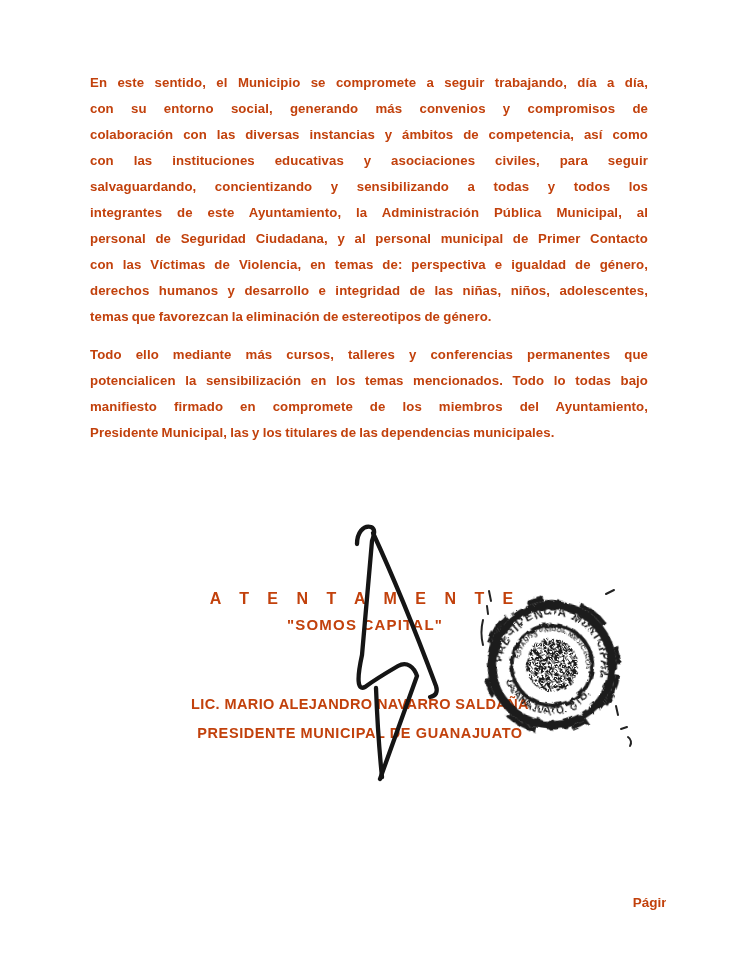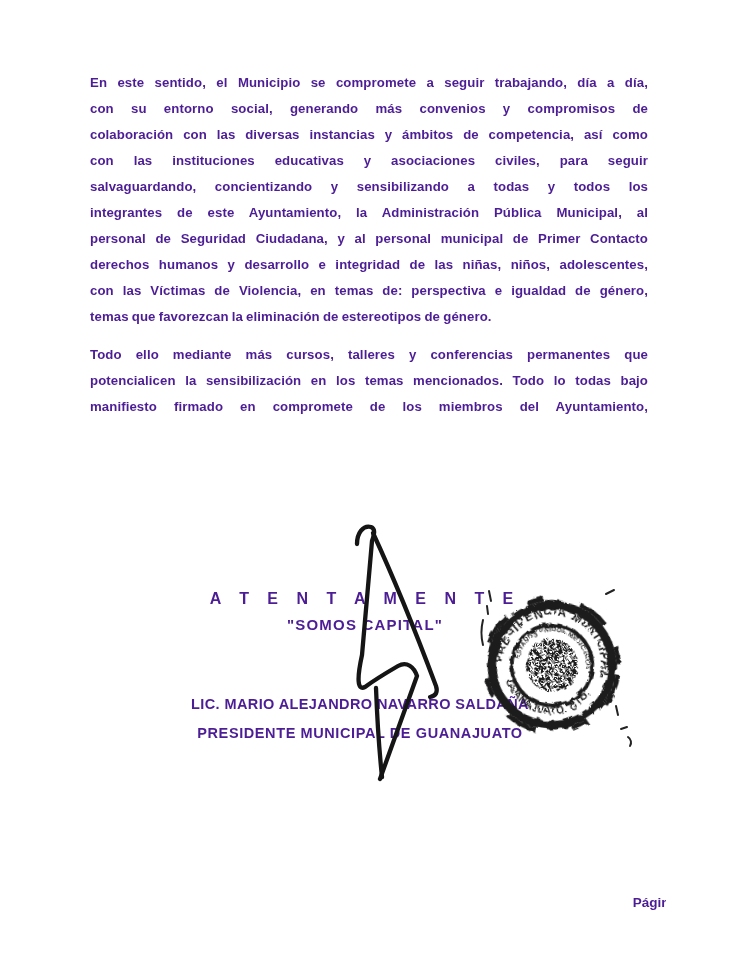--- a/index.html
+++ b/index.html
@@ -2,21 +2,21 @@
 <html><head>
 <meta charset="utf-8">
 <style>
   html,body{margin:0;padding:0;background:#ffffff;}
   .page{
     position:relative;
     width:666px;height:960px;
     background:#ffffff;
     overflow:hidden;
     font-family:"Liberation Sans","DejaVu Sans",sans-serif;
-    color:#4c1d95;
+    color:#c2410c;
   }
   
   .body-text{
     position:absolute;left:90px;top:70px;width:558px;
   }
   .paragraph{margin:0 0 12px 0;}
   .paragraph .line{
     font-size:13.2px;font-weight:bold;
     line-height:26px;
     letter-spacing:0.1px;
@@ -72,28 +72,29 @@
 
   <div class="body-text">
     <div class="paragraph">
         <div class="line">En este sentido, el Municipio se compromete a seguir trabajando, día a día,</div>
         <div class="line">con su entorno social, generando más convenios y compromisos de</div>
         <div class="line">colaboración con las diversas instancias y ámbitos de competencia, así como</div>
         <div class="line">con las instituciones educativas y asociaciones civiles, para seguir</div>
         <div class="line">salvaguardando, concientizando y sensibilizando a todas y todos los</div>
         <div class="line">integrantes de este Ayuntamiento, la Administración Pública Municipal, al</div>
         <div class="line">personal de Seguridad Ciudadana, y al personal municipal de Primer Contacto</div>
+        <div class="line">con las Víctimas de Violencia, en temas de: perspectiva e igualdad de género,</div>
         <div class="line">derechos humanos y desarrollo e integridad de las niñas, niños, adolescentes,</div>
-        <div class="line">con las Víctimas de Violencia, en temas de: perspectiva e igualdad de género,</div>
         <div class="line last">temas que favorezcan la eliminación de estereotipos de género.</div>
       </div>
     <div class="paragraph">
         <div class="line">Todo ello mediante más cursos, talleres y conferencias permanentes que</div>
         <div class="line">potencialicen la sensibilización en los temas mencionados. Todo lo todas bajo</div>
         <div class="line">manifiesto firmado en compromete de los miembros del Ayuntamiento,</div>
+        <div class="line last">Presidente Municipal, las y los titulares de las dependencias municipales.</div>
       </div>
   </div>
 
   <div class="closing">
     <div class="salutation">A T E N T A M E N T E</div>
     <div class="motto">"SOMOS CAPITAL"</div>
   </div>
 
   <div class="signer">
     <div class="signer-name">LIC. MARIO ALEJANDRO NAVARRO SALDAÑA</div>

